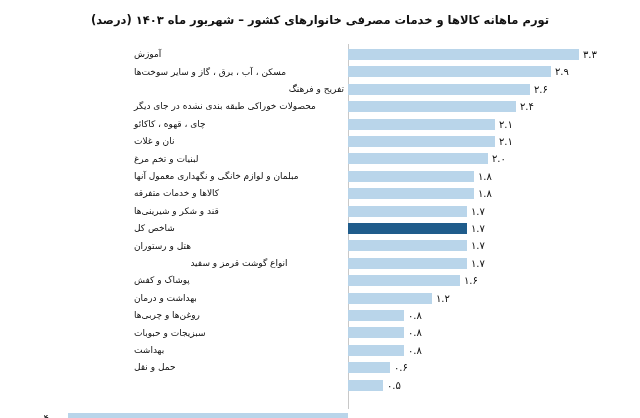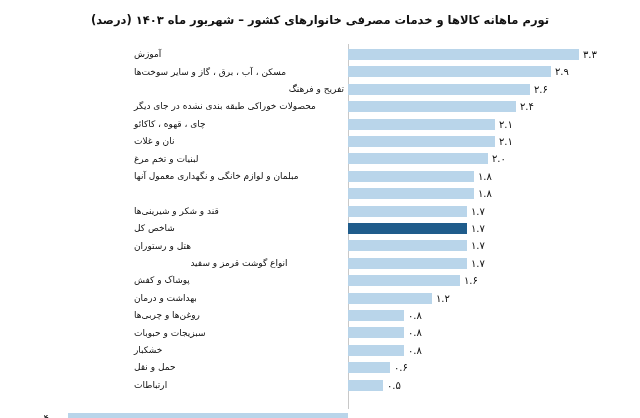--- a/index.html
+++ b/index.html
@@ -130,20 +130,21 @@
           <div class="cat-label" style="right: 296px; width: 210px; text-align: left;">لبنیات و تخم مرغ</div>
           <div class="bar" style="left: 348px; width: 140px;"></div>
           <div class="val" style="left: 492px;">۲.۰</div>
         </div>
         <div class="row" style="top: 123.8px;">
           <div class="cat-label" style="right: 296px; width: 210px; text-align: left;">مبلمان و لوازم خانگی و نگهداری معمول آنها</div>
           <div class="bar" style="left: 348px; width: 126px;"></div>
           <div class="val" style="left: 478px;">۱.۸</div>
         </div>
         <div class="row" style="top: 141.2px;">
+          <div class="cat-label" style="right: 296px; width: 210px; text-align: left;">کالاها و خدمات متفرقه</div>
           <div class="bar" style="left: 348px; width: 126px;"></div>
           <div class="val" style="left: 478px;">۱.۸</div>
         </div>
         <div class="row" style="top: 158.6px;">
           <div class="cat-label" style="right: 296px; width: 210px; text-align: left;">قند و شکر و شیرینی‌ها</div>
           <div class="bar" style="left: 348px; width: 119px;"></div>
           <div class="val" style="left: 471px;">۱.۷</div>
         </div>
         <div class="row" style="top: 176px;">
           <div class="cat-label" style="right: 296px; width: 210px; text-align: left;">شاخص کل</div>
@@ -174,31 +175,30 @@
           <div class="cat-label" style="right: 296px; width: 210px; text-align: left;">روغن‌ها و چربی‌ها</div>
           <div class="bar" style="left: 348px; width: 56px;"></div>
           <div class="val" style="left: 408px;">۰.۸</div>
         </div>
         <div class="row" style="top: 280.4px;">
           <div class="cat-label" style="right: 296px; width: 210px; text-align: left;">سبزیجات و حبوبات</div>
           <div class="bar" style="left: 348px; width: 56px;"></div>
           <div class="val" style="left: 408px;">۰.۸</div>
         </div>
         <div class="row" style="top: 297.8px;">
-          <div class="cat-label" style="right: 296px; width: 210px; text-align: left;">خشکبار</div>
+          <div class="cat-label" style="right: 296px; width: 210px; text-align: left;">بهداشت</div>
           <div class="bar" style="left: 348px; width: 56px;"></div>
           <div class="val" style="left: 408px;">۰.۸</div>
         </div>
         <div class="row" style="top: 315.2px;">
           <div class="cat-label" style="right: 296px; width: 210px; text-align: left;">حمل و نقل</div>
           <div class="bar" style="left: 348px; width: 42px;"></div>
           <div class="val" style="left: 394px;">۰.۶</div>
         </div>
         <div class="row" style="top: 332.6px;">
-          <div class="cat-label" style="right: 296px; width: 210px; text-align: left;">ارتباطات</div>
           <div class="bar" style="left: 348px; width: 35px;"></div>
           <div class="val" style="left: 387px;">۰.۵</div>
         </div>
         <div class="row" style="top: 366px;">
           <div class="cat-label" style="right: 296px; width: 210px; text-align: left;">میوه و خشکبار</div>
           <div class="bar" style="left: 68px; width: 280px;"></div>
           <div class="val" style="left: 40px;">-۴.۰</div>
         </div>
       </div>
   </div>

